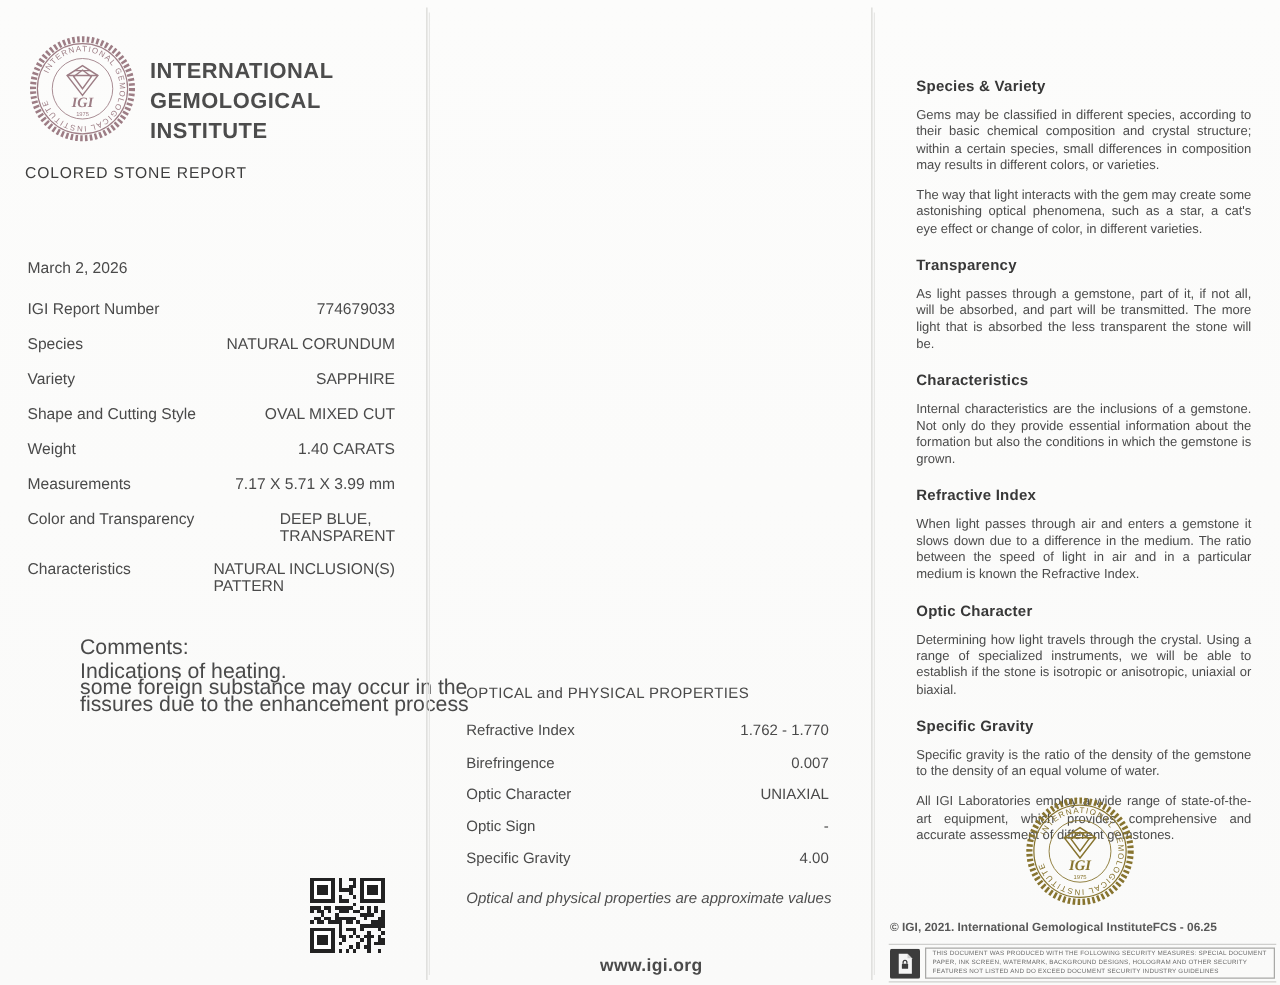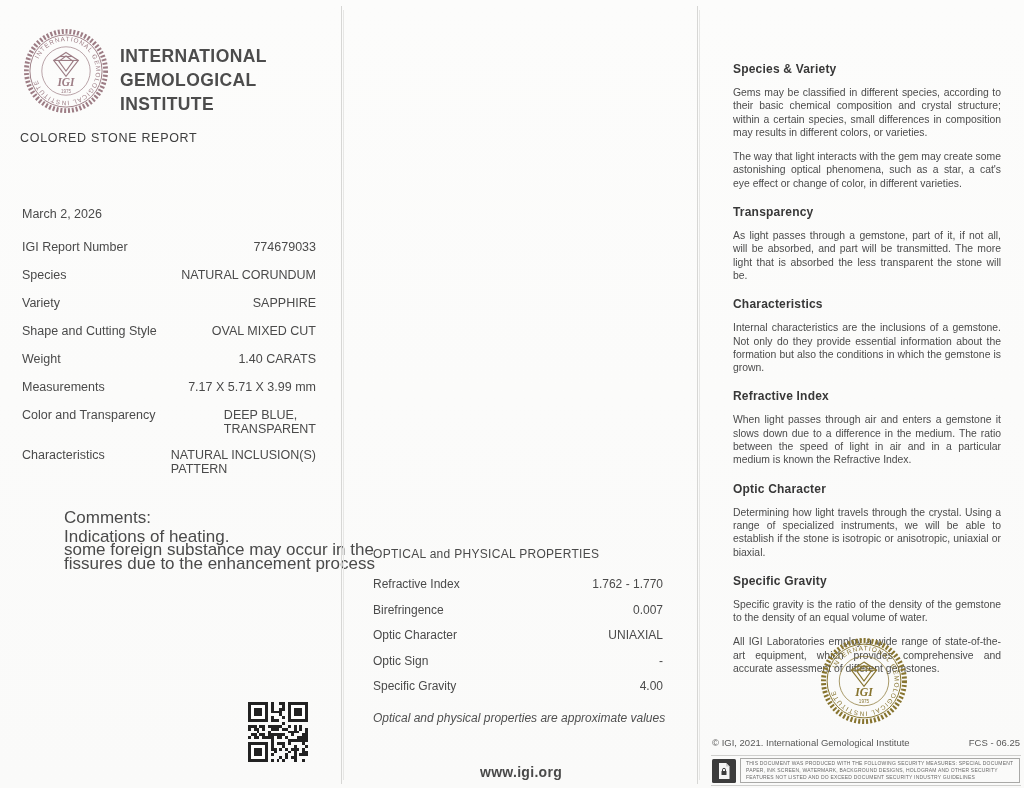--- a/index.html
+++ b/index.html
@@ -56,21 +56,21 @@
   .opt-note { position:absolute; left:31px; top:711px; width:300px; font-size:12px; font-style:italic; color:#4f4f4f; }
   .website { position:absolute; left:0; top:764px; width:358px; text-align:center; font-size:14px; font-weight:bold; color:#4a4a4a; letter-spacing:.3px; }
 
   
   .panel-right { position:absolute; left:700px; top:0; width:324px; height:788px; }
   .edu { position:absolute; left:33px; top:62px; width:268px; }
   .edu h3 { font-size:12px; font-weight:bold; color:#383838; letter-spacing:.2px; margin:15px 0 10px; }
   .edu h3:first-child { margin-top:0; }
   .edu p { font-size:10.4px; line-height:13.3px; color:#4b4b4b; text-align:justify; margin-bottom:11px; }
 
-  .copyright-row { position:absolute; left:712px; top:737px; width:308px; display:flex; justify-content:space-between; font-size:9.5px; color:#585858; }
+  .copyright-row { position:absolute; left:712px; top:737px; width:308px; display:flex; font-size:9.5px; color:#585858;font-weight:bold; }
   .security-strip { position:absolute; left:711px; top:755px; width:310px; height:31px; border-top:1px solid #cfcfcd; border-bottom:1px solid #cfcfcd; display:flex; align-items:center; gap:4px; padding:2px 1px; }
   .sec-icon { width:24px; height:24px; flex:0 0 24px; }
   .sec-box { flex:1; border:1px solid #a9a9a7; padding:2px 5px; height:25px; display:flex; align-items:center; }
   .sec-text { font-size:5px; line-height:7px; color:#6a6a6a; letter-spacing:.2px; }
 </style>
 </head>
 <body>
 
 <svg width="0" height="0" style="position:absolute">
   <defs>

